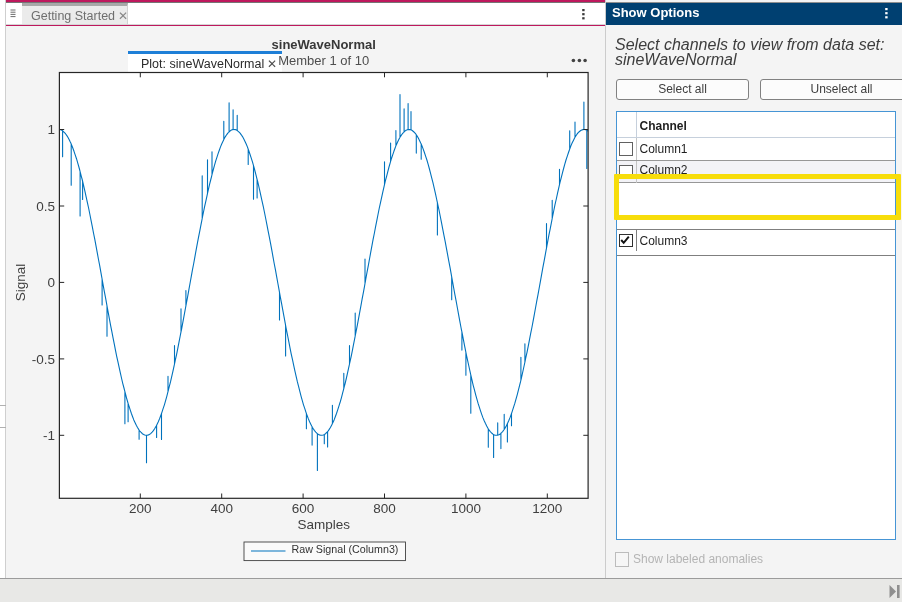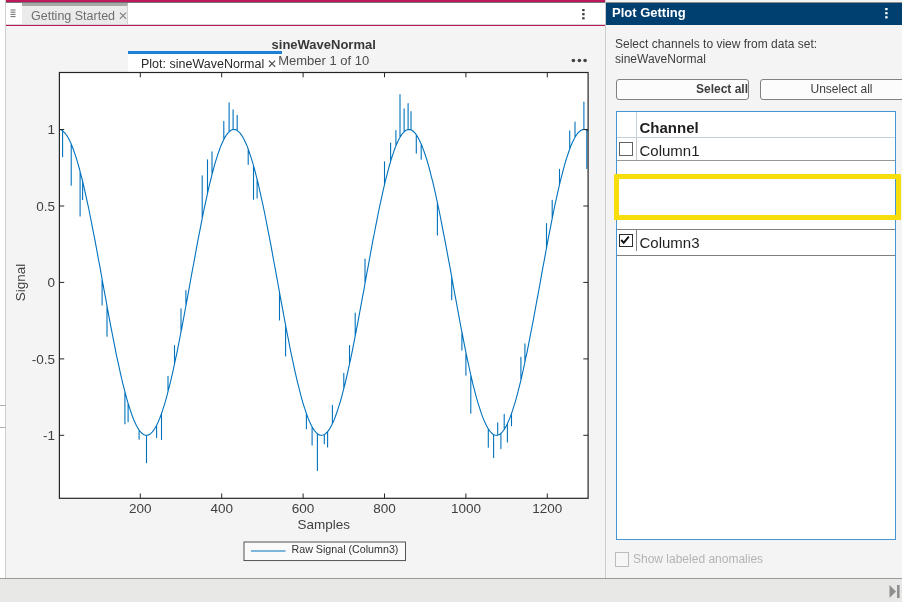--- a/index.html
+++ b/index.html
@@ -92,46 +92,51 @@
   <text x="317.7" y="502.5" font-size="13.5px" fill="#3f3f3f" text-anchor="middle">Samples</text>
   <rect x="238" y="516" width="161.5" height="18.6" fill="#fafafa" stroke="#404040" stroke-width="0.9"></rect>
   <line x1="245" y1="525" x2="279.5" y2="525" stroke="#0072BD" stroke-width="1"></line>
   <text x="285.5" y="527" font-size="10.7px" fill="#333333">Raw Signal (Column3)</text>
 </svg>
 
 <div class="abs" style="left:605px; top:0; width:297px; height:578px; background:#f4f4f4; border-left:1px solid #cccccc;">
 
   <div class="abs" style="left:0; top:2px; width:297px; height:0.8px; background:#8f8f8f;"></div>
   <div class="abs" style="left:0; top:2.8px; width:297px; height:21.9px; background:#004071; color:#ffffff;">
-    <span class="abs" style="left:6px; top:2.2px; font-size:13px; font-weight:bold;">Plot Getting</span>
+    <span class="abs" style="left:6px; top:2.2px; font-size:13px; font-weight:bold;">Show Options</span>
     <svg class="abs" style="left:279px; top:5.5px;" width="4" height="11" viewBox="0 0 4 11">
       <rect x="0.2" y="0" width="2.4" height="2.2" fill="#ffffff"></rect>
       <rect x="0.2" y="4.1" width="2.4" height="2.2" fill="#ffffff"></rect>
       <rect x="0.2" y="8.2" width="2.4" height="2.2" fill="#ffffff"></rect>
     </svg>
   </div>
 
-  <div class="abs" style="left:9px; top:36.5px; width:281px; font-size:12px; color:#3d3d3d; line-height:15.3px;">Select channels to view from data set: sineWaveNormal</div>
+  <div class="abs" style="left:9px; top:36.5px; width:281px; font-size:16px; color:#3d3d3d; line-height:15.3px;font-style:italic;">Select channels to view from data set: sineWaveNormal</div>
 
-  <div class="abs" style="left:10px; top:78.5px; width:133px; height:21px; background:#fcfcfc; border:1px solid #818181; border-radius:3px; font-size:12px; color:#3d3d3d; text-align:right; line-height:19px;font-weight:bold;">Select all</div>
+  <div class="abs" style="left:10px; top:78.5px; width:133px; height:21px; background:#fcfcfc; border:1px solid #818181; border-radius:3px; font-size:12px; color:#3d3d3d; text-align:center; line-height:19px;">Select all</div>
   <div class="abs" style="left:154px; top:78.5px; width:163px; height:21px; background:#fcfcfc; border:1px solid #818181; border-radius:3px; font-size:12px; color:#3d3d3d; text-align:center; line-height:19px;">Unselect all</div>
 
-  <div class="abs" style="left:9.5px; top:111px; width:280.5px; height:429px; background:#ffffff; border:1px solid #4695d5; font-size:15px; color:#1f1f1f;">
+  <div class="abs" style="left:9.5px; top:111px; width:280.5px; height:429px; background:#ffffff; border:1px solid #4695d5; font-size:12px; color:#1f1f1f;">
 
     <div class="abs" style="left:0; top:0; width:278.5px; height:26px; background:#ffffff; border-bottom:1px solid #c6d0dc;">
       <div class="abs" style="left:19px; top:0; width:1px; height:26px; background:#c6d0dc;"></div>
       <span class="abs" style="left:23px; top:7px; font-weight:bold;">Channel</span>
     </div>
 
     <div class="abs" style="left:0; top:26px; width:278.5px; height:22.6px; background:#ffffff; border-bottom:1.4px solid #979797;padding-left:48px;">
       <div class="abs" style="left:19px; top:0; width:1px; height:22px; background:#c4c4c4;"></div>
       <div class="abs" style="left:2.5px; top:4px; width:14px; height:14px; background:#ffffff; border:1.2px solid #616161;"></div>
       <span class="abs" style="left:23px; top:4px;">Column1</span>
     </div>
 
+    <div class="abs" style="left:0; top:48.6px; width:278.5px; height:22.4px; background:#f3f3f7; border-bottom:1.3px solid #979797;">
+      <div class="abs" style="left:19px; top:0; width:1px; height:22px; background:#c4c4c4;"></div>
+      <div class="abs" style="left:2.5px; top:4px; width:14px; height:14px; background:#ffffff; border:1.2px solid #616161;"></div>
+      <span class="abs" style="left:23px; top:2.5px;">Column2</span>
+    </div>
 
     <div class="abs" style="left:0; top:72.9px; width:278.5px; height:27px; background:#ffffff; border-top:1.7px solid #7f7f7f; border-bottom:1.7px solid #7f7f7f;margin-top:44px;">
       <div class="abs" style="left:19px; top:0; width:1.4px; height:21px; background:#7f7f7f;"></div>
       <div class="abs" style="left:2.6px; top:3.8px; width:13.8px; height:13.6px; background:#ffffff; border:1.9px solid #2f2f2f;">
         <svg width="10" height="10" viewBox="0 0 10 10" style="position:absolute; left:0; top:0;">
             <path d="M1.2 5 L3.7 7.8 L8.8 1.6" stroke="#111" stroke-width="2" fill="none"></path>
           </svg>
       </div>
       <span class="abs" style="left:23px; top:4.5px;">Column3</span>
     </div>

